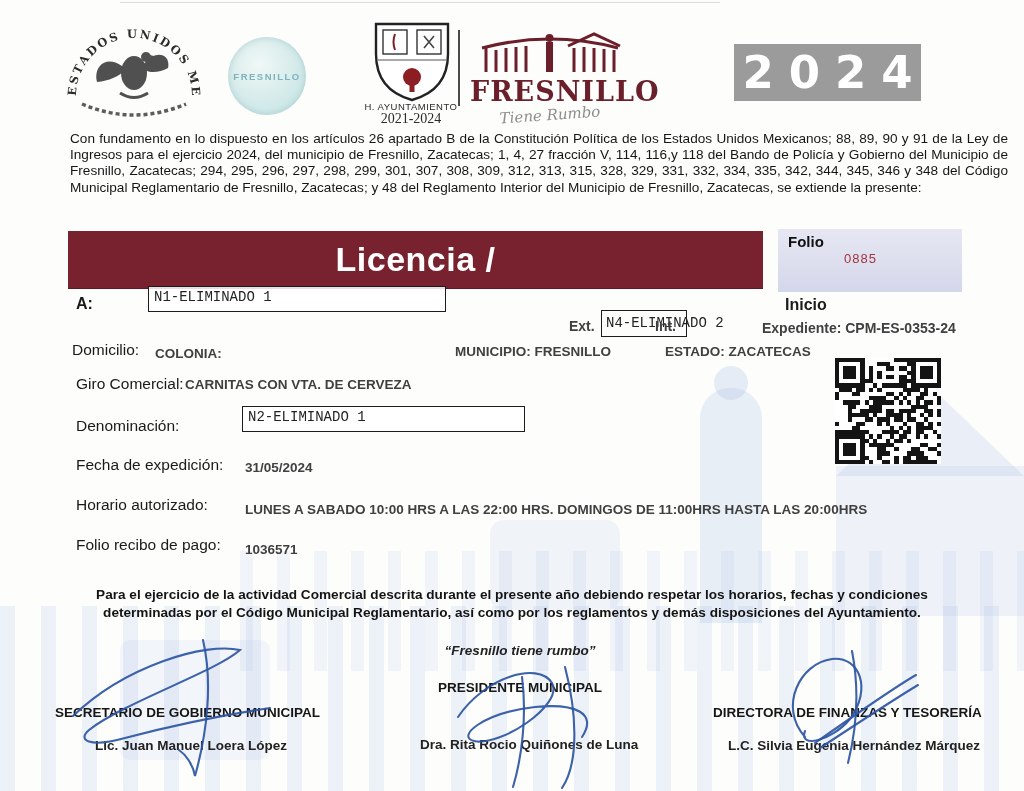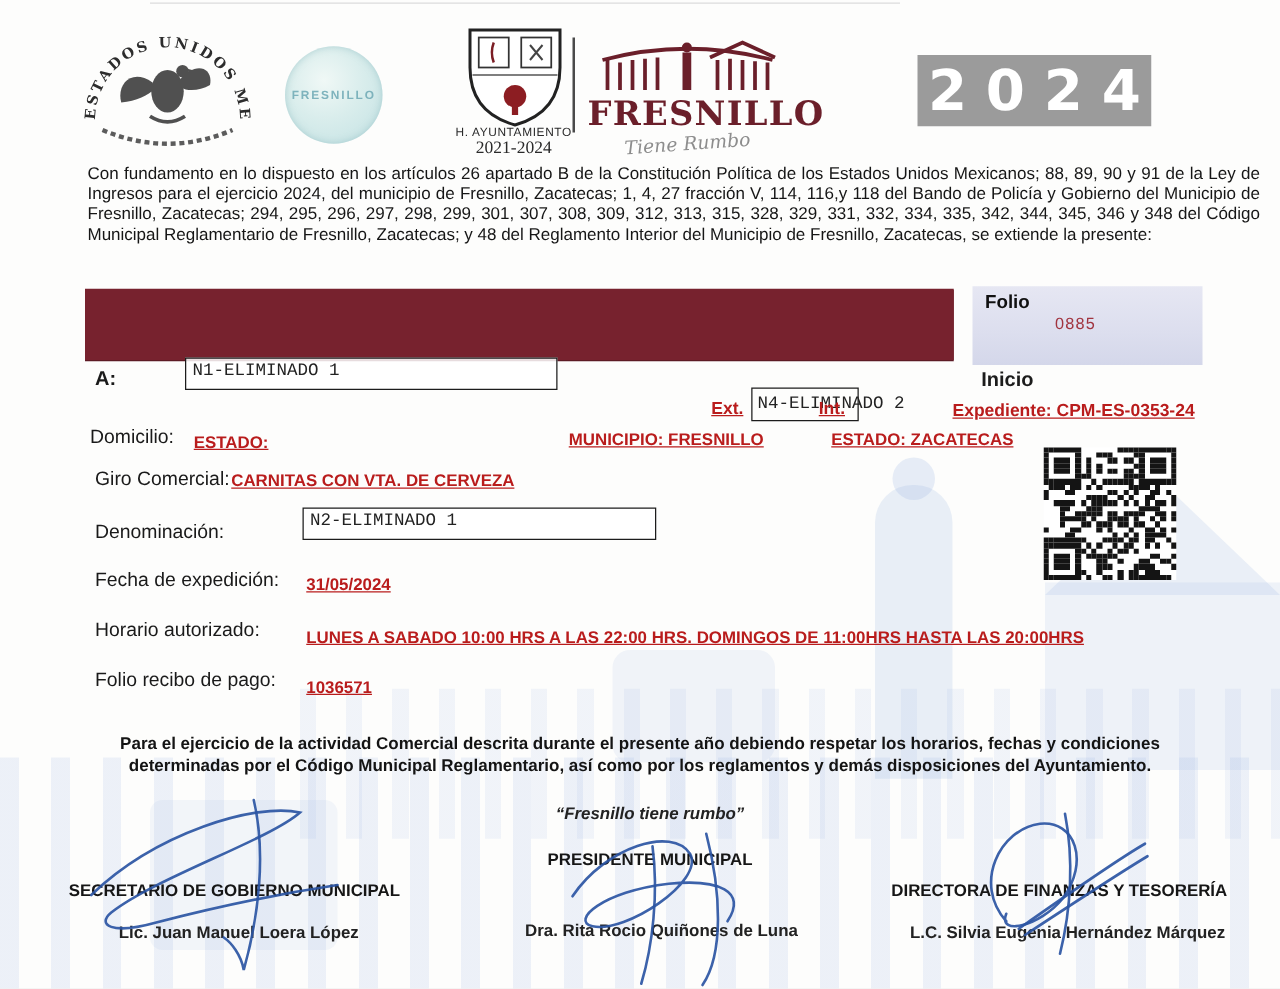--- a/index.html
+++ b/index.html
@@ -87,21 +87,21 @@
   .folio-box {
     left:778px; top:229px; width:184px; height:63px;
     background:linear-gradient(180deg,#e6e7f3 0%, #dcdeee 60%, #d4d7ea 100%);
   }
   .folio-box .flabel { position:absolute; left:10px; top:4px; font-size:15px; font-weight:bold; color:#111; }
   .folio-box .fvalue { position:absolute; left:66px; top:22px; font-size:13px; color:#a1343f; letter-spacing:1px; }
 
   
   .lbl { font-size:15.5px; color:#1a1a1a; }
   .lbl-b { font-size:16px; font-weight:bold; color:#1a1a1a; }
-  .val { font-size:13.5px; font-weight:bold; color:#b91c1c; white-space:nowrap;text-decoration:underline; }
+  .val { font-size:13.5px; font-weight:bold; color:#404040; white-space:nowrap; }
   .mono { font-family:"Liberation Mono", monospace; font-size:14px; color:#222; white-space:nowrap; }
   .redact-box { border:1.6px solid #1c1c1c; background:rgba(255,255,255,.85); padding:2px 5px; }
   .overflow-box { border:1.6px solid #1c1c1c; background:transparent; }
 
   
   .notice { left:60px; top:586px; width:904px; text-align:center;
     font-size:13.6px; font-weight:bold; line-height:1.35; color:#141414; }
   .motto { left:0; top:643px; width:1040px; text-align:center;
     font-size:13.5px; font-weight:bold; font-style:italic; color:#222; }
   .sig-title { font-size:13.5px; font-weight:bold; color:#161616; white-space:nowrap; }
@@ -182,20 +182,21 @@
     <div class="logo-tagline">Tiene Rumbo</div>
   </div>
 
   <div class="abs year-badge z1">
     <span>2024</span>
   </div>
 
   <div class="abs legal z1">Con fundamento en lo dispuesto en los artículos 26 apartado B de la Constitución Política de los Estados Unidos Mexicanos; 88, 89, 90 y 91 de la Ley de Ingresos para el ejercicio 2024, del municipio de Fresnillo, Zacatecas; 1, 4, 27 fracción V, 114, 116,y 118 del Bando de Policía y Gobierno del Municipio de Fresnillo, Zacatecas; 294, 295, 296, 297, 298, 299, 301, 307, 308, 309, 312, 313, 315, 328, 329, 331, 332, 334, 335, 342, 344, 345, 346 y 348 del Código Municipal Reglamentario de Fresnillo, Zacatecas; y 48 del Reglamento Interior del Municipio de Fresnillo, Zacatecas, se extiende la presente:</div>
 
   <div class="abs banner z1">
+    <span class="pre">Licencia /</span>
   </div>
 
   <div class="abs folio-box z1">
     <div class="flabel">Folio</div>
     <div class="fvalue">0885</div>
   </div>
 
   <div class="abs lbl-b z1" style="left:76px; top:295px;">A:</div>
   <div class="abs redact-box mono z1" style="left:148px; top:286px; width:298px; height:26px;">N1-ELIMINADO 1</div>
 
@@ -203,21 +204,21 @@
   <div class="abs z1" style="left:601px; top:310px; width:150px; height:27px;">
     <div class="abs overflow-box" style="left:0; top:0; width:86px; height:27px;"></div>
     <div class="mono abs" style="left:5px; top:5px;">N4-ELIMINADO 2</div>
     <div class="abs val" style="left:54px; top:8px; font-size:14px; z-index:4;">Int.</div>
   </div>
 
   <div class="abs z1" style="left:785px; top:296px; font-size:16px; font-weight:bold;">Inicio</div>
   <div class="abs val z1" style="left:762px; top:320px; font-size:14px;">Expediente: CPM-ES-0353-24</div>
 
   <div class="abs lbl z1" style="left:72px; top:341px;">Domicilio:</div>
-  <div class="abs val z1" style="left:155px; top:346px;">ESTADO:</div>
+  <div class="abs val z1" style="left:155px; top:346px;">COLONIA:</div>
   <div class="abs val z1" style="left:455px; top:344px;">MUNICIPIO: FRESNILLO</div>
   <div class="abs val z1" style="left:665px; top:344px;">ESTADO: ZACATECAS</div>
 
   <div class="abs lbl z1" style="left:76px; top:375px;">Giro Comercial:</div>
   <div class="abs val z1" style="left:185px; top:377px;">CARNITAS CON VTA. DE CERVEZA</div>
   <div class="abs lbl z1" style="left:76px; top:417px;">Denominación:</div>
   <div class="abs redact-box mono z1" style="left:242px; top:406px; width:283px; height:26px;">N2-ELIMINADO 1</div>
 
   <div class="abs qr z1">
       <div style="grid-area: 1 / 1;"></div>

